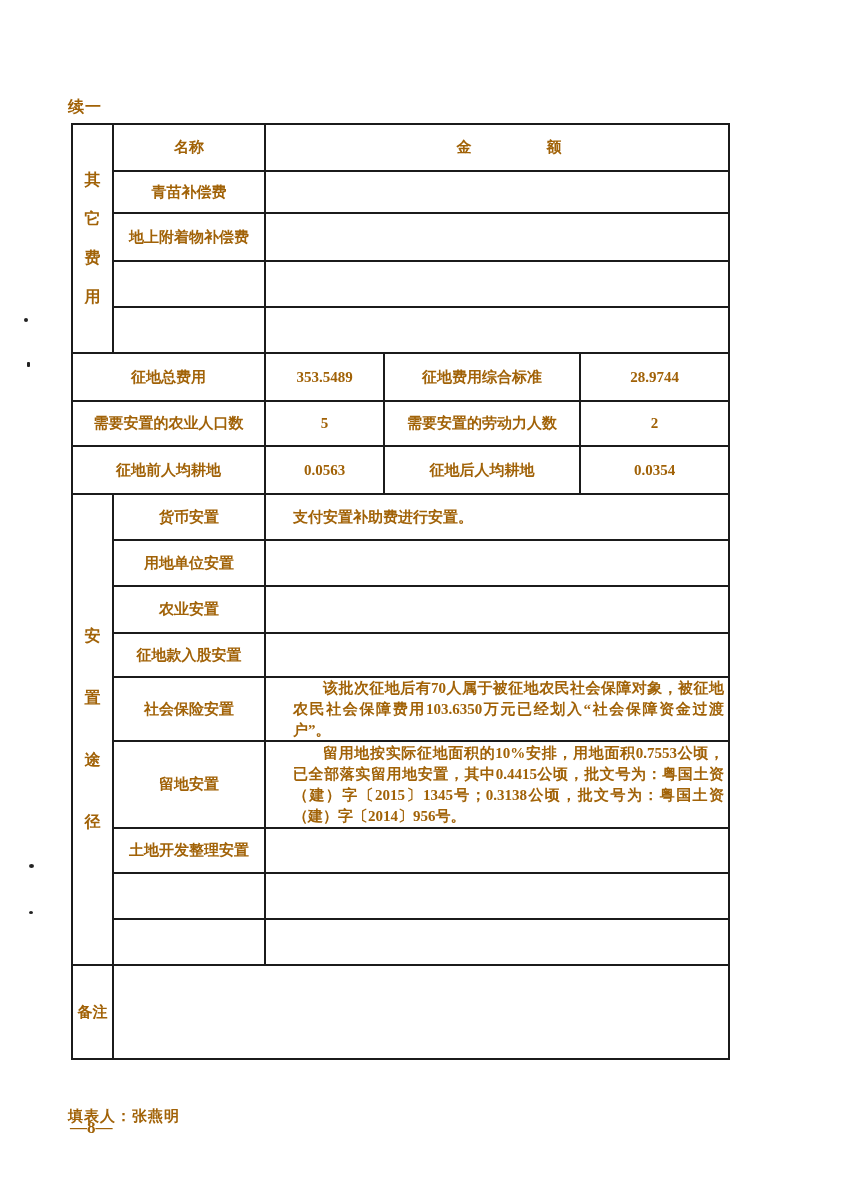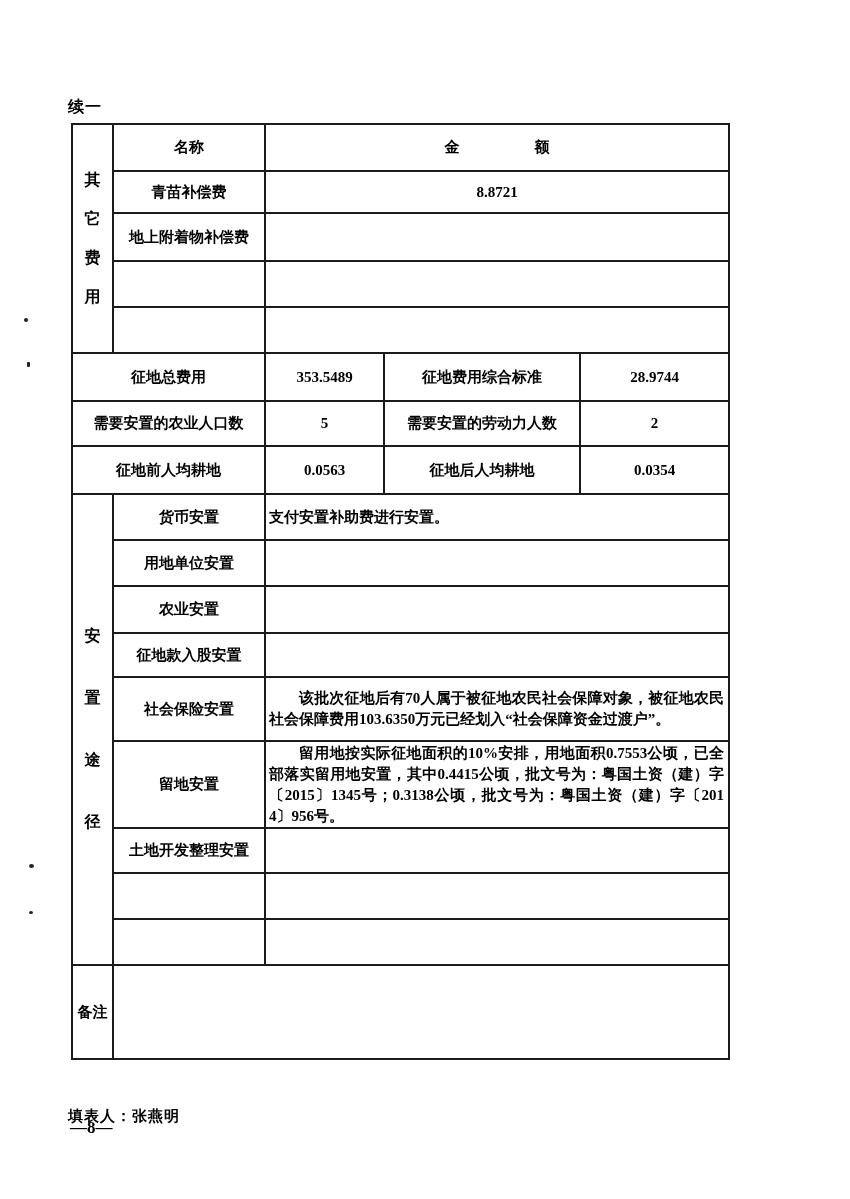--- a/index.html
+++ b/index.html
@@ -1,21 +1,21 @@
 <!DOCTYPE html>
 <html><head>
 <meta charset="utf-8">
 <style>
   html,body{margin:0;padding:0;background:#ffffff;}
   .page{
     position:relative;
     width:850px;height:1199px;
     background:#ffffff;
     font-family:"Liberation Serif","DejaVu Serif",serif;
-    color:#000000;
+    color:#a16207;
     overflow:hidden;
   }
   .cont-label{
     position:absolute;left:68px;top:97px;
     font-size:16px;font-weight:700;letter-spacing:1px;
   }
   .tbl{
     position:absolute;left:71px;top:123px;
     width:659px;
     border:2px solid #1b1b1b;
@@ -40,21 +40,21 @@
   .cB{
     width:152px;flex:0 0 152px;
     border-right:2px solid #1b1b1b;
     display:flex;align-items:center;justify-content:center;
     text-align:center;font-size:15px;font-weight:700;
     padding:0 2px;
   }
   .cC{
     flex:1;min-width:0;
     display:flex;align-items:center;justify-content:center;
-    font-size:15px;font-weight:700;
+    font-size:15px;font-weight:700;margin-left:24px;
   }
   .cC.left{justify-content:flex-start;padding:16px 3px;}
   .cC.paraCell{justify-content:flex-start;align-items:center;padding:1px 4px 1px 3px;}
   .para{
     width:100%;
     font-size:15px;font-weight:700;line-height:21px;
     text-align:justify;text-indent:2em;
     word-break:break-all;
   }
   .c1{width:193px;flex:0 0 193px;border-right:2px solid #1b1b1b;
@@ -96,21 +96,20 @@
         <span>费</span>
         <span>用</span>
       </div>
       <div class="secRows">
         <div class="row" style="height:47px">
           <div class="cB">名称</div>
           <div class="cC">金　　　　　额</div>
         </div>
         <div class="row" style="height:42px">
           <div class="cB">青苗补偿费</div>
-          <div class="cC">8.8721</div>
         </div>
         <div class="row" style="height:48px">
           <div class="cB">地上附着物补偿费</div>
           <div class="cC"></div>
         </div>
         <div class="row" style="height:46px">
           <div class="cB"></div>
           <div class="cC"></div>
         </div>
         <div class="row" style="height:44px">

